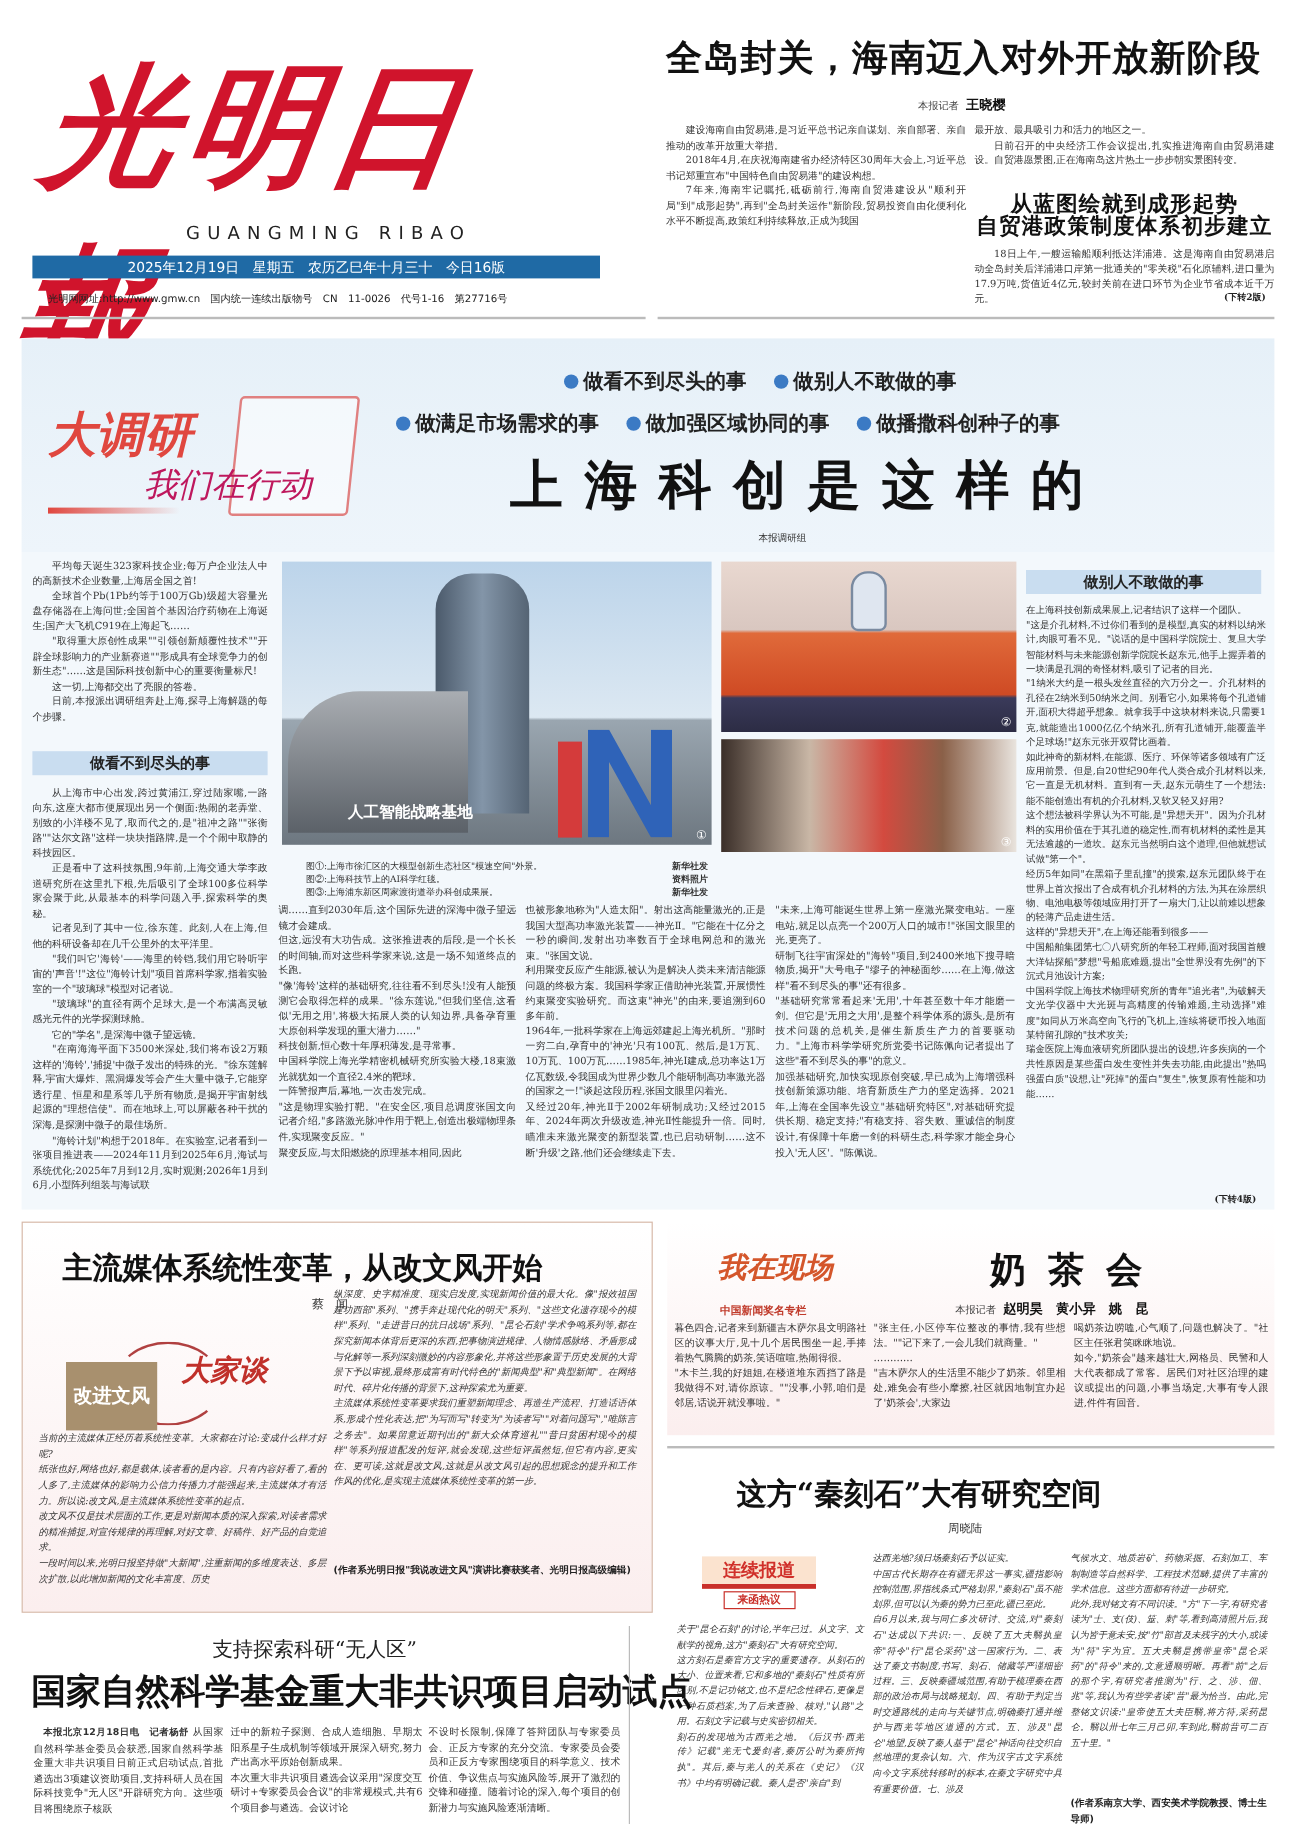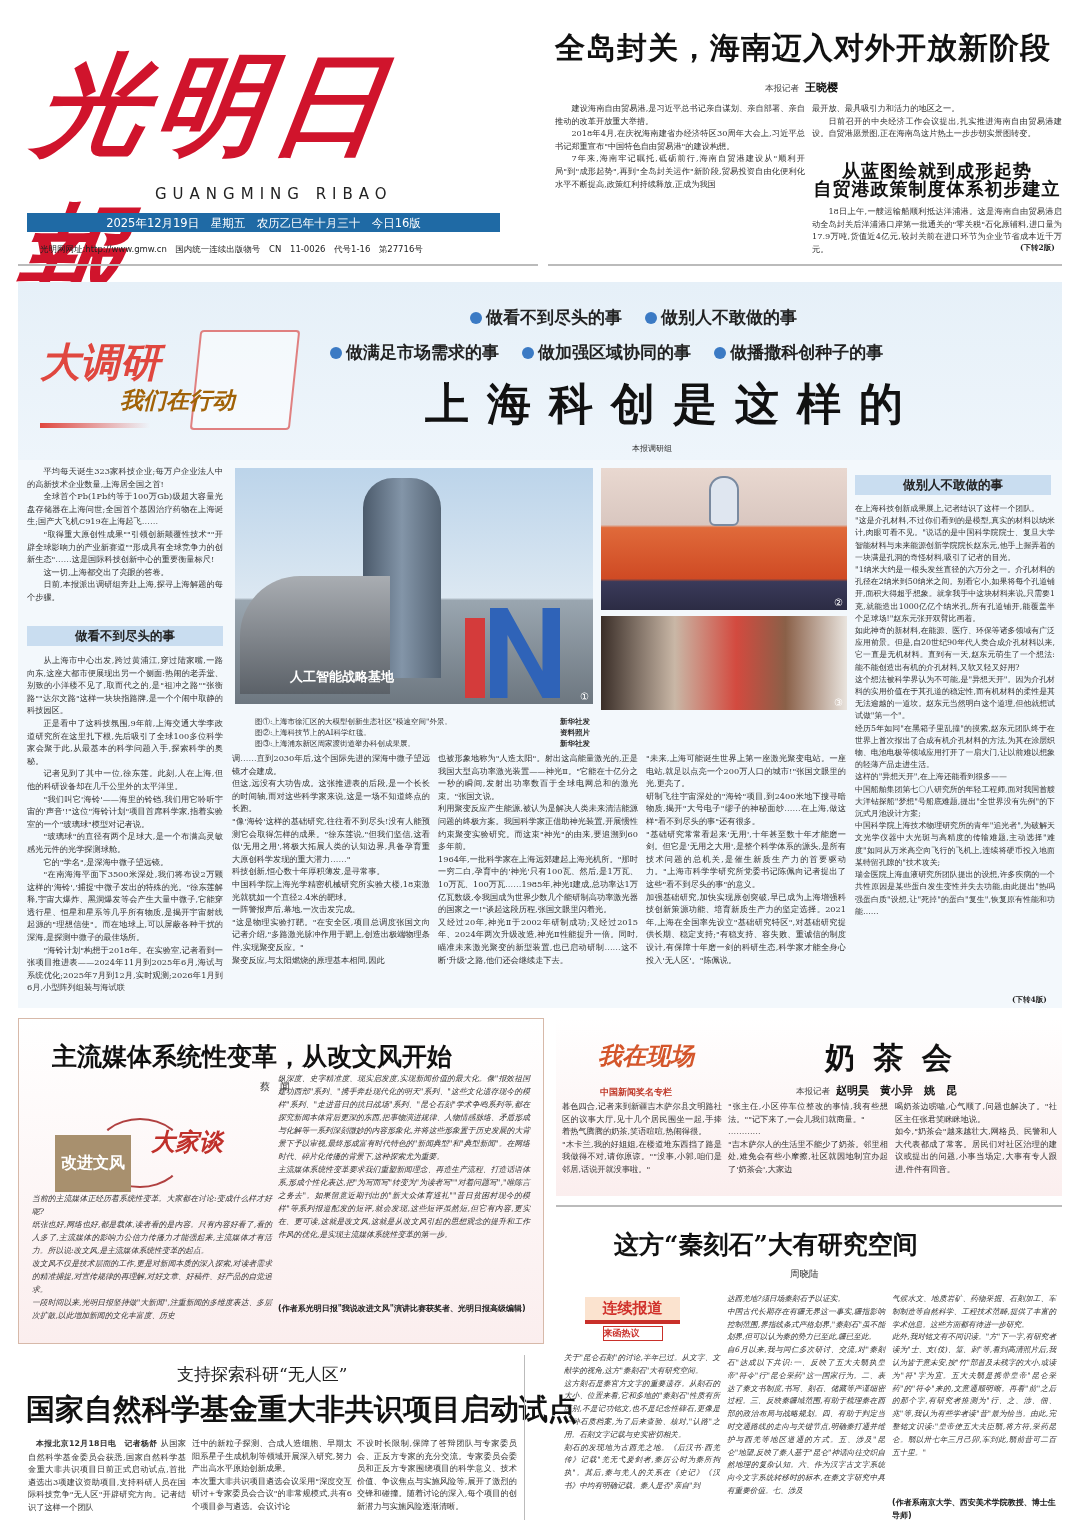--- a/index.html
+++ b/index.html
@@ -15,21 +15,21 @@
 .headline1{left:555px;top:28px;font-size:30px;font-weight:bold;color:#111;white-space:nowrap;letter-spacing:1px}
 .byline{font-size:8.5px;color:#444}
 .byline b{font-size:11px;color:#111;margin-left:6px}
 .sub2{font-family:"DejaVu Sans",sans-serif;font-weight:bold;font-size:18px;text-align:center;line-height:18px;color:#111;letter-spacing:1px}
 .banner{left:18px;top:282px;width:1044px;height:178px;background:linear-gradient(180deg,#e6f0f8,#eef5fb)}
 .bullet{display:inline-block;font-family:"DejaVu Sans",sans-serif;font-size:17px;font-weight:bold;color:#222;margin-right:18px}
 .bullet::before{content:"";display:inline-block;width:12px;height:12px;border-radius:50%;background:#3b7ac4;margin-right:4px;vertical-align:middle}
 .bigtitle{font-family:"DejaVu Sans",sans-serif;font-weight:bold;font-size:44px;letter-spacing:18px;color:#111;white-space:nowrap}
 .dtylogo{left:40px;top:335px;width:260px;height:95px}
 .dty1{font-family:"DejaVu Sans",sans-serif;font-weight:bold;font-size:40px;color:#e0473f;font-style:italic}
-.dty2{font-family:"DejaVu Sans",sans-serif;font-weight:bold;font-size:23px;color:#a16207;font-style:italic}
+.dty2{font-family:"DejaVu Sans",sans-serif;font-weight:normal;font-size:28px;color:#be185d;font-style:italic}
 .sechead{background:#c9ddf0;font-family:"DejaVu Sans",sans-serif;font-weight:bold;font-size:12.5px;text-align:center;height:20px;line-height:20px;color:#222}
 .main-wrap{left:18px;top:460px;width:1044px;height:548px;background:#f3f8fc}
 .photo{overflow:hidden}
 .caption{font-size:7.5px;line-height:11px;color:#333}
 .caption span.src{float:right;font-weight:bold}
 .box{border:1.5px solid #d7b9a9}
 .h2{font-weight:bold;color:#111;white-space:nowrap}
 .pink{background:linear-gradient(180deg,#fff,#fbeeee)}
 .tag-red{font-family:"DejaVu Sans",sans-serif;font-weight:bold;color:#fff}
 </style>
@@ -182,31 +182,31 @@
 …………
 "吉木萨尔人的生活里不能少了奶茶。邻里相处,难免会有些小摩擦,社区就因地制宜办起了'奶茶会',大家边</div>
 <div class="abs body-text" style="left:895px;top:1100px;width:162px;white-space:pre-line;text-indent:0">喝奶茶边唠嗑,心气顺了,问题也解决了。"社区主任张君笑眯眯地说。
 如今,"奶茶会"越来越壮大,网格员、民警和人大代表都成了常客。居民们对社区治理的建议或提出的问题,小事当场定,大事有专人跟进,件件有回音。</div>
 <div class="abs hline" style="left:556px;top:1205px;width:506px"></div>
 
 <div class="abs h2" style="left:614px;top:1228px;font-size:25px">这方“秦刻石”大有研究空间</div>
 <div class="abs" style="left:790px;top:1268px;font-size:9.5px;color:#333">周晓陆</div>
 <div class="abs" style="left:585px;top:1297px;width:95px">
   <div style="background:#fbe3cf;color:#d0302a;font-family:'DejaVu Sans',sans-serif;font-weight:bold;font-size:15px;text-align:center;padding:2px 0;border-bottom:4px solid #c9302a">连续报道</div>
-  <div style="margin:2px auto 0;width:60px;border:1px solid #c9302a;color:#c9302a;font-size:9px;font-weight:bold">来函热议</div>
+  <div style="margin:2px auto 0;width:60px;border:1px solid #c9302a;color:#c9302a;font-size:9px;text-align:center;font-weight:bold">来函热议</div>
 </div>
 <div class="abs body-text" style="left:564px;top:1352px;width:156px;white-space:pre-line;text-indent:0;font-style:italic;font-size:7.6px;line-height:12.8px">关于"昆仑石刻"的讨论,半年已过。从文字、文献学的视角,这方"秦刻石"大有研究空间。
 这方刻石是秦官方文字的重要遗存。从刻石的大小、位置来看,它和多地的"秦刻石"性质有所区别,不是记功铭文,也不是纪念性碑石,更像是一种石质档案,为了后来查验、核对,"认路"之用。石刻文字记载与史实密切相关。
 刻石的发现地为古西羌之地。《后汉书·西羌传》记载"羌无弋爰剑者,秦厉公时为秦所拘执"。其后,秦与羌人的关系在《史记》《汉书》中均有明确记载。秦人是否"亲自"到</div>
 <div class="abs body-text" style="left:727px;top:1293px;width:158px;white-space:pre-line;text-indent:0;font-style:italic;font-size:7.6px;line-height:12.8px">达西羌地?须日场秦刻石予以证实。
 中国古代长期存在有疆无界这一事实,疆指影响控制范围,界指线条式严格划界,"秦刻石"虽不能划界,但可以认为秦的势力已至此,疆已至此。
 自6月以来,我与同仁多次研讨、交流,对"秦刻石"达成以下共识:一、反映了五大夫翳执皇帝"符令"行"昆仑采药"这一国家行为。二、表达了秦文书制度,书写、刻石、储藏等严谨细密过程。三、反映秦疆域范围,有助于梳理秦在西部的政治布局与战略规划。四、有助于判定当时交通路线的走向与关键节点,明确秦打通并维护与西羌等地区道通的方式。五、涉及"昆仑"地望,反映了秦人基于"昆仑"神话向往交织自然地理的复杂认知。六、作为汉字古文字系统向今文字系统转移时的标本,在秦文字研究中具有重要价值。七、涉及</div>
 <div class="abs body-text" style="left:892px;top:1293px;width:164px;white-space:pre-line;text-indent:0;font-style:italic;font-size:7.6px;line-height:12.8px">气候水文、地质岩矿、药物采掘、石刻加工、车制制造等自然科学、工程技术范畴,提供了丰富的学术信息。这些方面都有待进一步研究。
 此外,我对铭文有不同识读。"方"下一字,有研究者读为"士、支(伎)、筮、刺"等,看到高清照片后,我认为皆于意未安,按"竹"部首及未残字的大小,或读为"符"字为宜。五大夫翳是携带皇帝"昆仑采药"的"符令"来的,文意通顺明晰。再看"前"之后的那个字,有研究者推测为"行、之、涉、佃、兆"等,我认为有些学者读"昔"最为恰当。由此,完整铭文识读:"皇帝使五大夫臣翳,将方符,采药昆仑。翳以卅七年三月己卯,车到此,翳前昔可二百五十里。"</div>
 <div class="abs" style="left:892px;top:1496px;width:166px;font-family:'DejaVu Sans',sans-serif;font-size:8px;font-weight:bold;line-height:13px">(作者系南京大学、西安美术学院教授、博士生导师)</div>
 
 <div class="abs" style="left:177px;top:1363px;font-size:17px;color:#222">支持探索科研“无人区”</div>
 <div class="abs h2" style="left:26px;top:1390px;font-size:29px">国家自然科学基金重大非共识项目启动试点</div>
-<div class="abs body-text" style="left:28px;top:1437px;width:158px;text-indent:0"><b style="font-family:'DejaVu Sans',sans-serif;font-size:7.8px;margin-left:8px">本报北京12月18日电　记者杨舒</b> <span>从国家自然科学基金委员会获悉,国家自然科学基金重大非共识项目日前正式启动试点,首批遴选出3项建议资助项目,支持科研人员在国际科技竞争"无人区"开辟研究方向。记者结识了这样一个团队</span></div>
+<div class="abs body-text" style="left:28px;top:1437px;width:158px;text-indent:0"><b style="font-family:'DejaVu Sans',sans-serif;font-size:7.8px;margin-left:8px">本报北京12月18日电　记者杨舒</b> <span>从国家自然科学基金委员会获悉,国家自然科学基金重大非共识项目日前正式启动试点,首批遴选出3项建议资助项目,支持科研人员在国际科技竞争"无人区"开辟研究方向。这些项目将围绕原子核跃</span></div>
 <div class="abs body-text" style="left:192px;top:1437px;width:160px;white-space:pre-line;text-indent:0">迁中的新粒子探测、合成人造细胞、早期太阳系星子生成机制等领域开展深入研究,努力产出高水平原始创新成果。
 本次重大非共识项目遴选会议采用"深度交互研讨+专家委员会合议"的非常规模式,共有6个项目参与遴选。会议讨论</div>
 <div class="abs body-text" style="left:357px;top:1437px;width:160px;text-indent:0">不设时长限制,保障了答辩团队与专家委员会、正反方专家的充分交流。专家委员会委员和正反方专家围绕项目的科学意义、技术价值、争议焦点与实施风险等,展开了激烈的交锋和碰撞。随着讨论的深入,每个项目的创新潜力与实施风险逐渐清晰。</div>
 <div class="abs" style="left:524px;top:1355px;width:1px;height:165px;background:#bbb"></div>
 
 </body></html>

